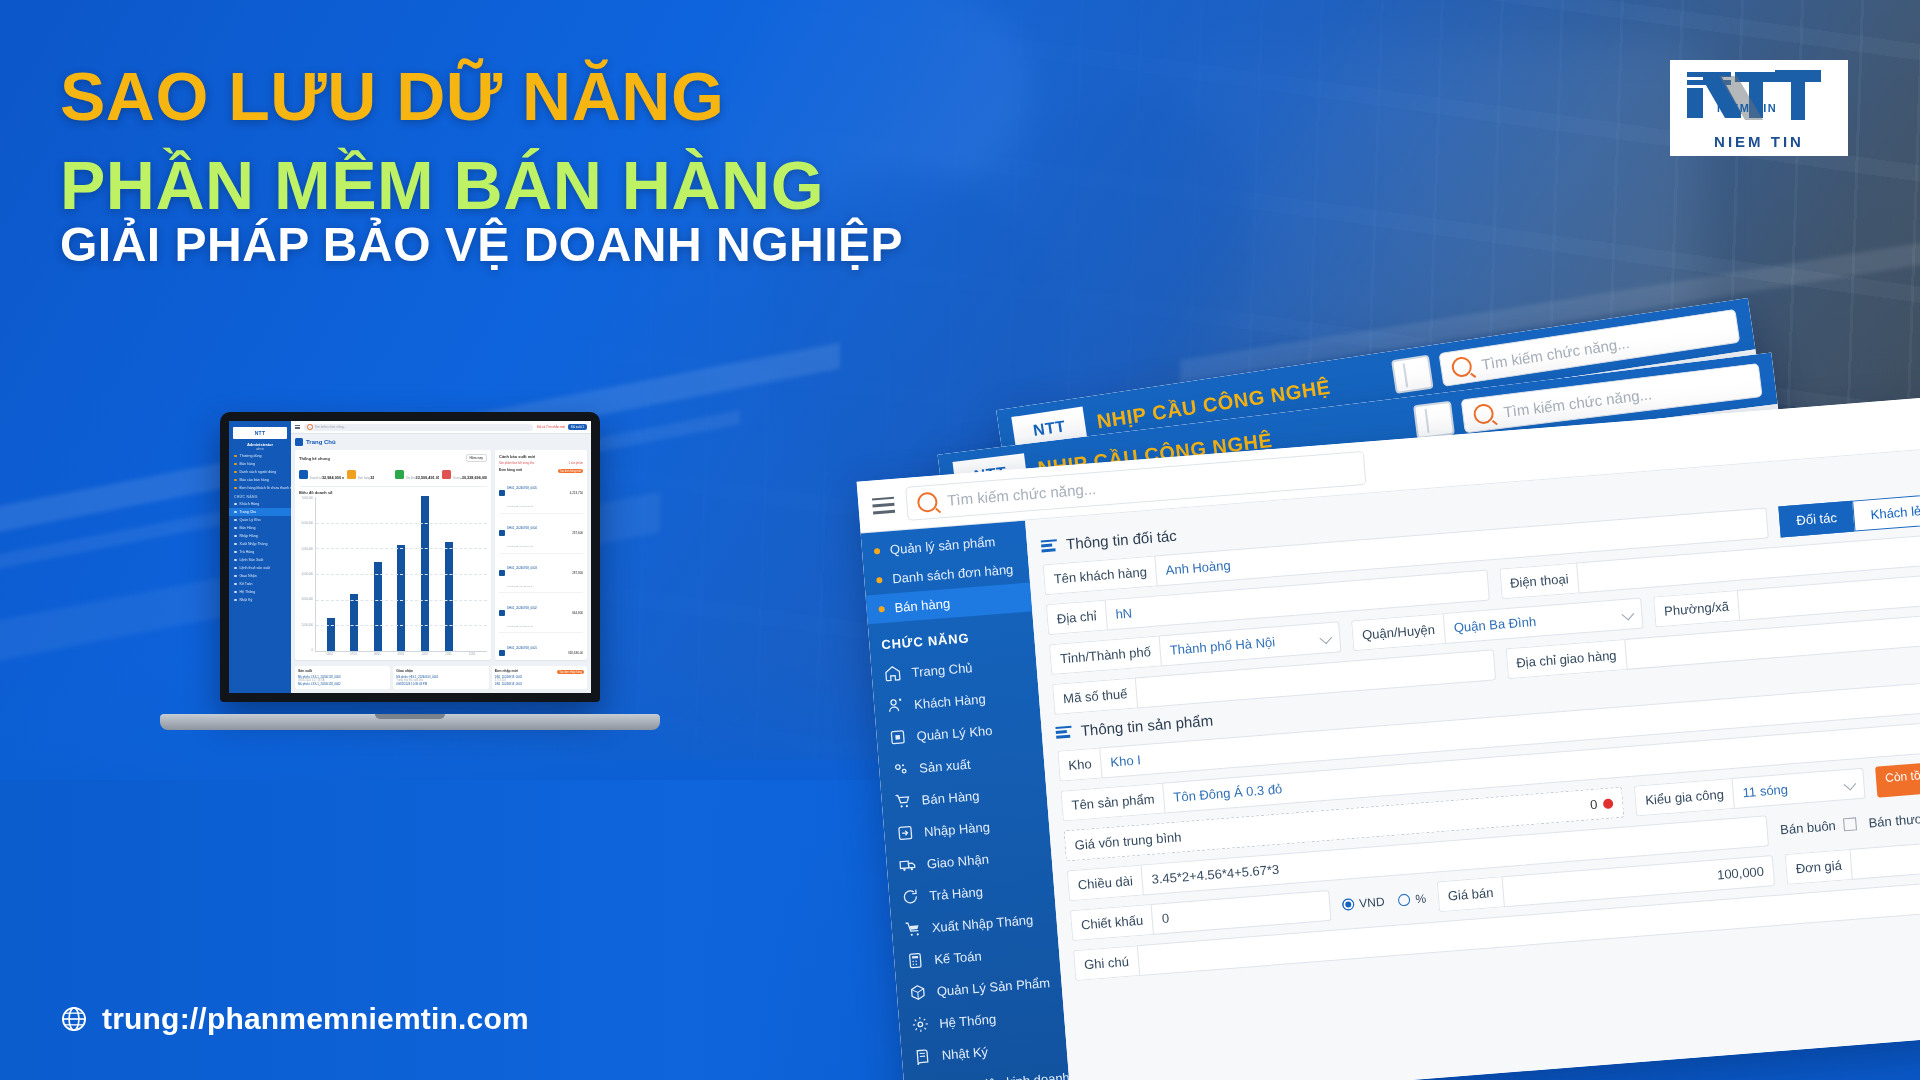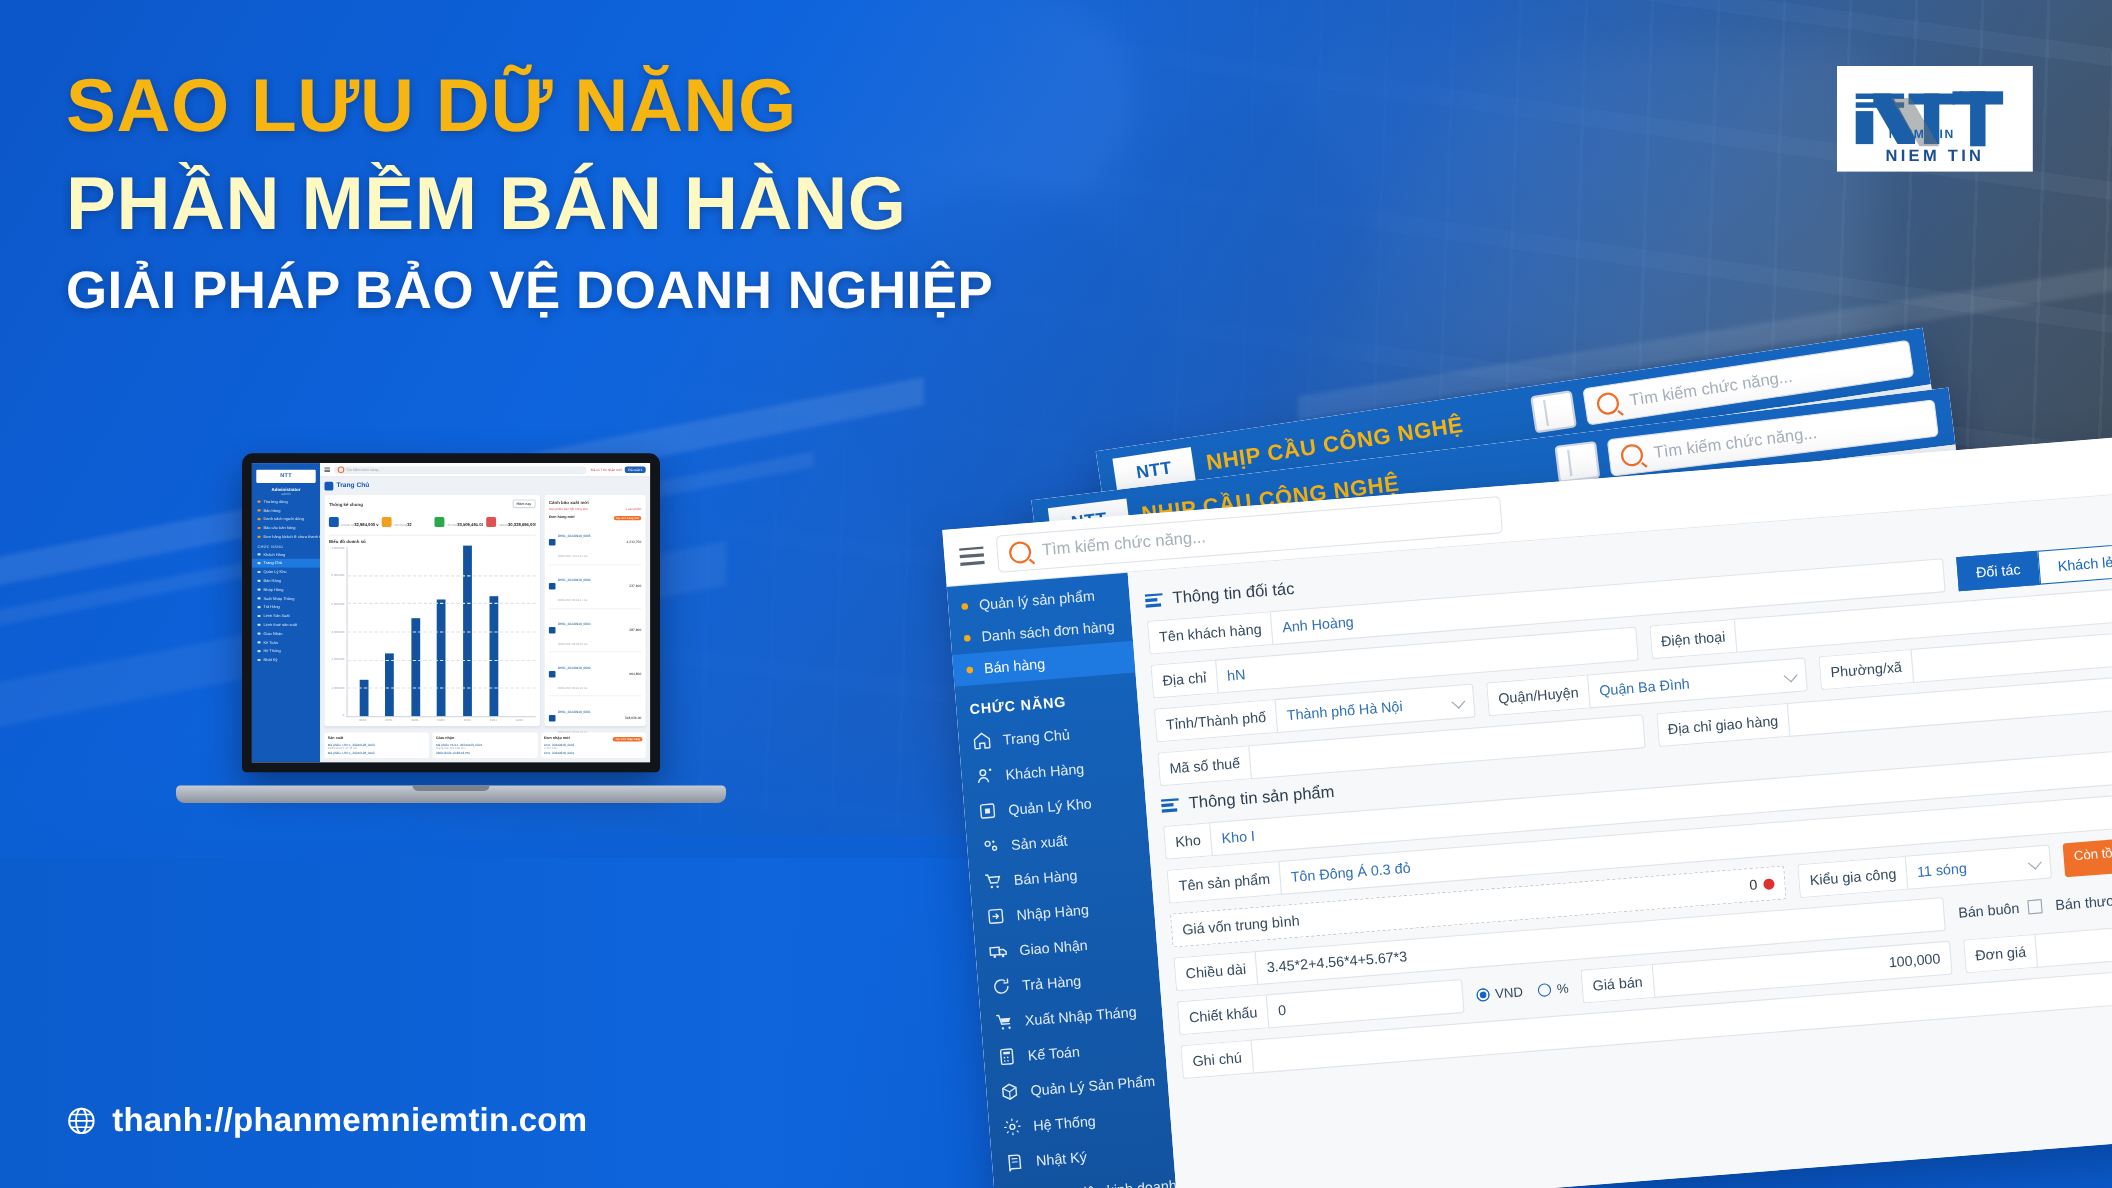--- a/index.html
+++ b/index.html
@@ -49,26 +49,26 @@
   .s4{left:1180px;top:300px;width:760px;height:22px;background:rgba(255,255,255,.09);transform:skewY(-9deg);}
 
   
   .headline{position:absolute;left:60px;top:62px;z-index:40;}
   .hl{
     font-weight:bold;letter-spacing:.5px;line-height:1.02;
     font-family:"Liberation Sans","DejaVu Sans",sans-serif;
     text-shadow:0 2px 8px rgba(0,20,50,.32);
   }
   .hl1{font-size:68px;color:#f7b511;margin-bottom:20px;}
-  .hl2{font-size:68px;color:#fef9c3;margin-bottom:20px;}
+  .hl2{font-size:68px;color:#bef264;}
   .hl3{font-size:48px;color:#ffffff;}
 
   
   .logo{position:absolute;right:72px;top:60px;width:178px;height:96px;background:#ffffff;z-index:45;
-        display:flex;align-items:center;justify-content:center;text-decoration:underline;}
+        display:flex;align-items:flex-start;justify-content:center;text-decoration:underline;}
   .logo svg{display:block;}
   .logo-sub{position:absolute;left:0;right:0;bottom:6px;text-align:center;font-size:15px;font-weight:bold;
             letter-spacing:3px;color:#1b4f91;font-family:"Liberation Sans",sans-serif;}
 
   
   .contact{position:absolute;left:60px;bottom:44px;display:flex;align-items:center;gap:30px;z-index:50;color:#fff;}
   .contact-item{display:flex;align-items:center;gap:14px;font-size:30px;font-weight:bold;letter-spacing:.2px;
                 font-family:"Liberation Sans",sans-serif;}
   .contact-item svg{flex:0 0 auto;}
 
@@ -237,21 +237,21 @@
 
 <div class="contact">
   <div class="contact-item">
     <svg width="28" height="28" viewBox="0 0 24 24">
       <circle cx="12" cy="12" r="9.5" fill="none" stroke="#fff" stroke-width="1.6"></circle>
       <ellipse cx="12" cy="12" rx="4.2" ry="9.5" fill="none" stroke="#fff" stroke-width="1.4"></ellipse>
       <line x1="2.6" y1="12" x2="21.4" y2="12" stroke="#fff" stroke-width="1.4"></line>
       <line x1="3.8" y1="7" x2="20.2" y2="7" stroke="#fff" stroke-width="1.1"></line>
       <line x1="3.8" y1="17" x2="20.2" y2="17" stroke="#fff" stroke-width="1.1"></line>
     </svg>
-    <span>thanh://phanmemniemtin.com</span>
+    <span>trung://phanmemniemtin.com</span>
   </div>
 </div>
 
 <div class="laptop">
   <div class="lid">
     <div class="screen">
 
       <div class="dash-side">
         <div class="dash-logo">
           <span>NTT</span>

